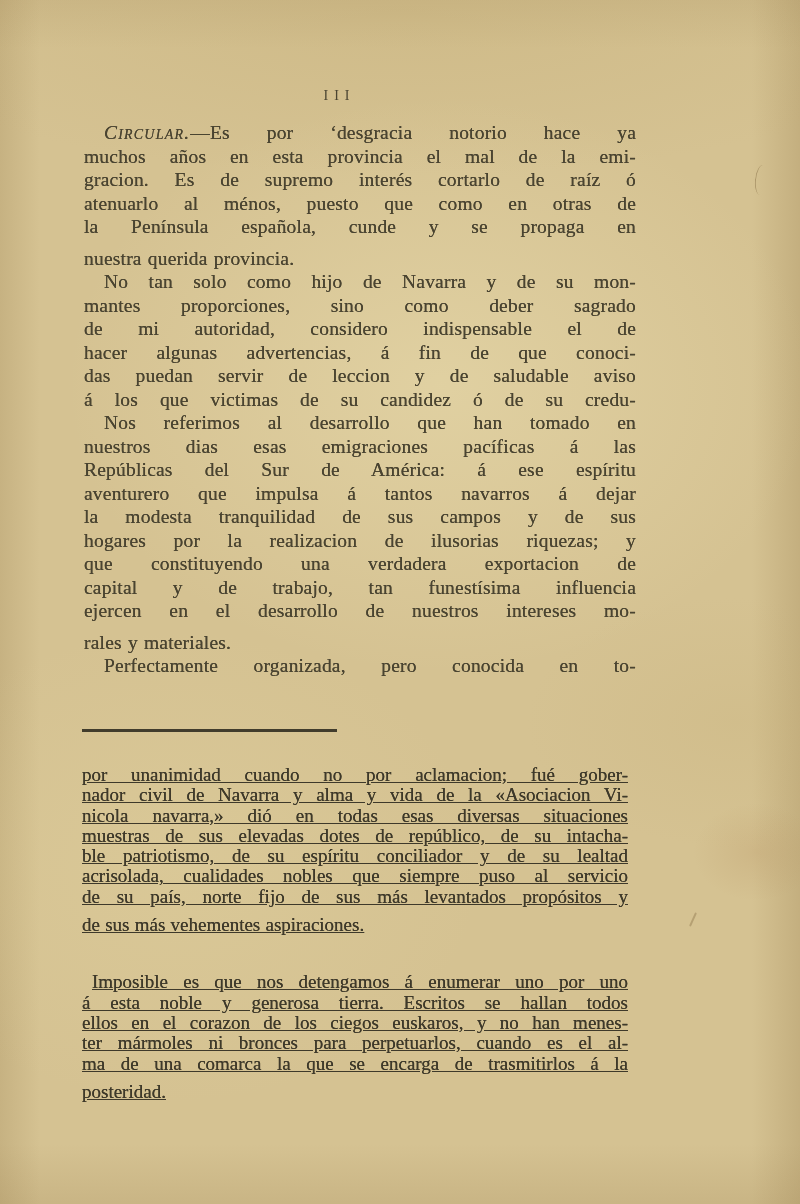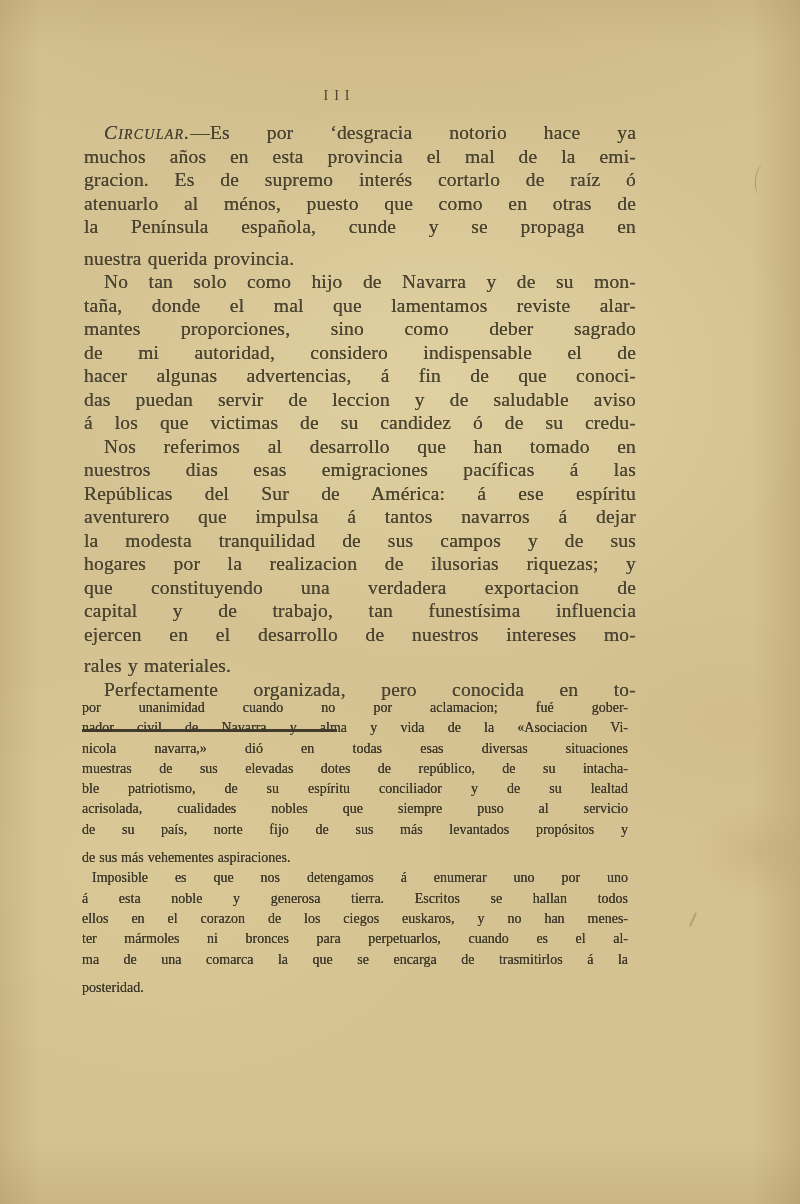--- a/index.html
+++ b/index.html
@@ -38,27 +38,28 @@
   .line { text-align: justify; text-align-last: justify; white-space: normal; }
   .line.end { text-align-last: left; margin-top: 8px; }
   .maintext .line.ind { text-indent: 20px; }
   .lead { font-variant: small-caps; letter-spacing: 1.2px; font-style: italic; }
   .rule {
     position: absolute; top: 729px; left: 82px;
     width: 255px; height: 3px;
     background: var(--rule, #413c2c);
   }
   .footnote {
-    position: absolute; top: 698px; left: 82px; width: 546px;
-    font-size: 14px; line-height: 20.3px;
+    position: absolute; top: 765px; left: 82px; width: 546px;
+    font-size: 19px; line-height: 20.3px;
     color: var(--footnote-ink, #3f3a2a);
     text-shadow: 0 0 0.5px currentColor;
     word-spacing: 0.5px;
+    text-decoration: underline;
   }
-  .footnote .line.ind { text-indent: 10px; }
+  .footnote .line.ind { text-indent: 10px; margin-top: 37px; }
   .pen-mark-arc {
     position: absolute; top: 165px; left: 755px;
     width: 12px; height: 30px;
     border-left: 1.5px solid var(--stain, #7a623a);
     border-radius: 50%;
     opacity: 0.45;
     transform: rotate(6deg);
   }
   .pen-mark-stroke {
     position: absolute; top: 912px; left: 692px;
@@ -82,21 +83,20 @@
       <div>
           <div class="line">muchos años en esta provincia el mal de la emi-</div>
           <div class="line">gracion. Es de supremo interés cortarlo de raíz ó</div>
           <div class="line">atenuarlo al ménos, puesto que como en otras de</div>
           <div class="line">la Península española, cunde y se propaga en</div>
           <div class="line end">nuestra querida provincia.</div>
         </div>
     </div>
     <div class="para">
         <div class="line ind">No tan solo como hijo de Navarra y de su mon-</div>
-        <div class="line">taña, donde el mal que lamentamos reviste alar-</div>
         <div class="line">mantes proporciones, sino como deber sagrado</div>
         <div class="line">de mi autoridad, considero indispensable el de</div>
         <div class="line">hacer algunas advertencias, á fin de que conoci-</div>
         <div class="line">das puedan servir de leccion y de saludable aviso</div>
         <div class="line">á los que victimas de su candidez ó de su credu-</div>
       </div>
     <div class="para">
         <div class="line ind">Nos referimos al desarrollo que han tomado en</div>
         <div class="line">nuestros dias esas emigraciones pacíficas á las</div>
         <div class="line">Repúblicas del Sur de América: á ese espíritu</div>

